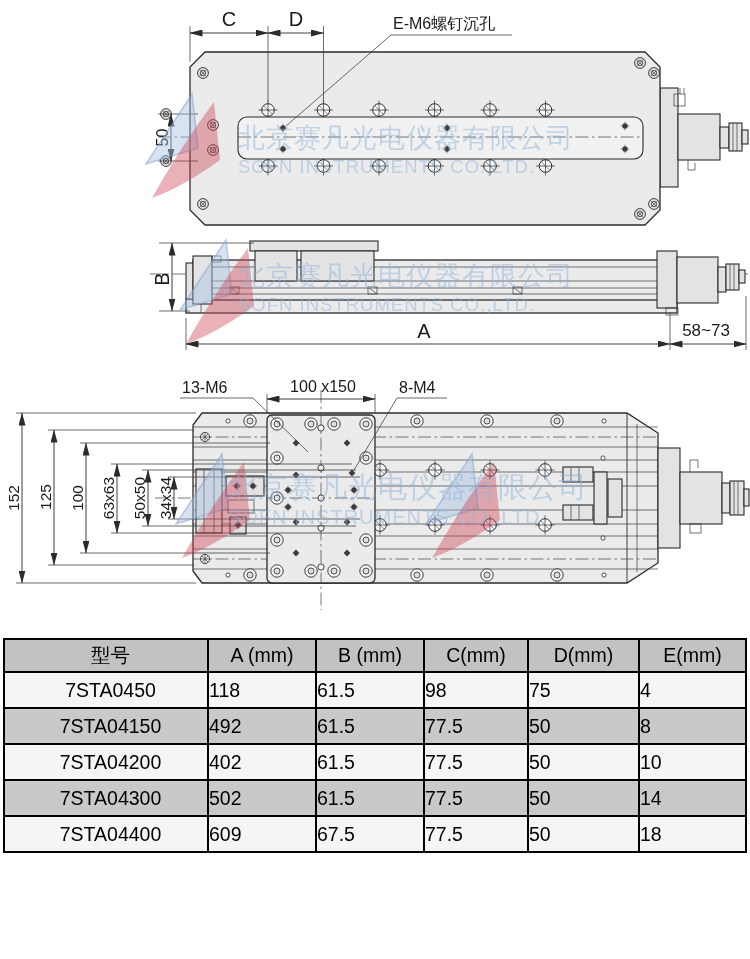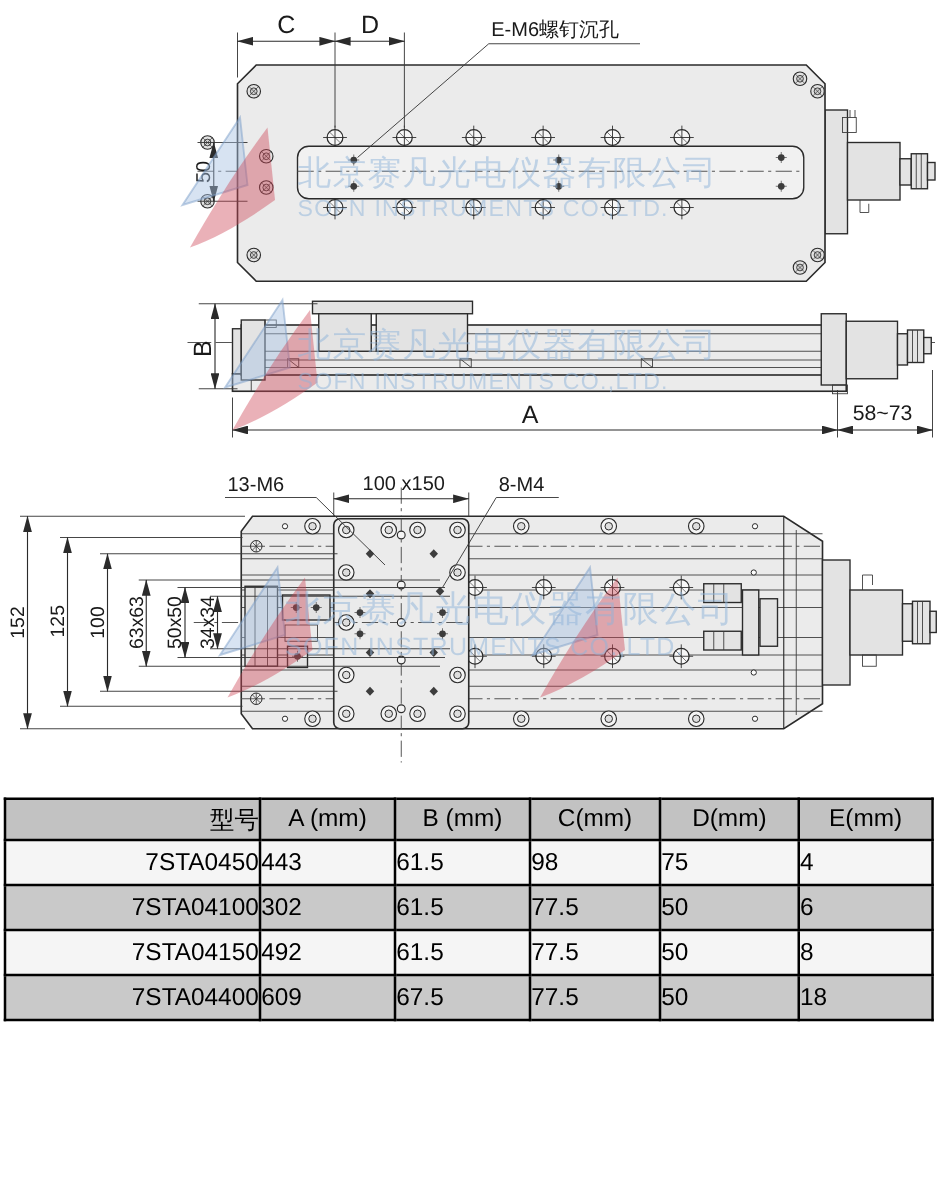--- a/index.html
+++ b/index.html
@@ -17,21 +17,21 @@
   .dim{stroke:#2b2b2b;stroke-width:.9;fill:none}
   .dt{font-size:20px}
   .ds{font-size:16px}
   .dv{font-size:15.5px}
   .wm{fill:#8fb4da;opacity:.5}
   #spec-table{position:absolute;left:3px;top:638px;border-collapse:collapse;
               table-layout:fixed;border:1px solid #000}
   #spec-table th,#spec-table td{border:2px solid #000;font-size:19.5px;
               font-weight:normal;padding:0;color:#000;
               overflow:hidden;white-space:nowrap}
-  #spec-table .c0{text-align:right;padding-left:9px}
+  #spec-table .c0{text-align:center;padding-left:9px}
   #spec-table thead tr{height:33px;background:#c2c2c2}
   #spec-table tbody tr{height:36px}
   #spec-table tbody tr:nth-child(odd){background:#f5f5f5}
   #spec-table tbody tr:nth-child(even){background:#c9c9c9}
 </style>
 </head>
 <body>
 
 <svg width="750" height="630" viewBox="0 0 750 630" xmlns="http://www.w3.org/2000/svg">
   <defs>
@@ -347,43 +347,51 @@
       <th>A (mm)</th>
       <th>B (mm)</th>
       <th>C(mm)</th>
       <th>D(mm)</th>
       <th>E(mm)</th>
     </tr>
   </thead>
   <tbody>
     <tr>
       <td class="c0">7STA0450</td>
-      <td>443</td>
+      <td>118</td>
       <td>61.5</td>
       <td>98</td>
       <td>75</td>
       <td>4</td>
-    </tr>
-    <tr>
-      <td class="c0">7STA04100</td>
-      <td>302</td>
-      <td>61.5</td>
-      <td>77.5</td>
-      <td>50</td>
-      <td>6</td>
     </tr>
     <tr>
       <td class="c0">7STA04150</td>
       <td>492</td>
       <td>61.5</td>
       <td>77.5</td>
       <td>50</td>
       <td>8</td>
     </tr>
     <tr>
+      <td class="c0">7STA04200</td>
+      <td>402</td>
+      <td>61.5</td>
+      <td>77.5</td>
+      <td>50</td>
+      <td>10</td>
+    </tr>
+    <tr>
+      <td class="c0">7STA04300</td>
+      <td>502</td>
+      <td>61.5</td>
+      <td>77.5</td>
+      <td>50</td>
+      <td>14</td>
+    </tr>
+    <tr>
       <td class="c0">7STA04400</td>
       <td>609</td>
       <td>67.5</td>
       <td>77.5</td>
       <td>50</td>
       <td>18</td>
     </tr>
   </tbody>
 </table>
 

